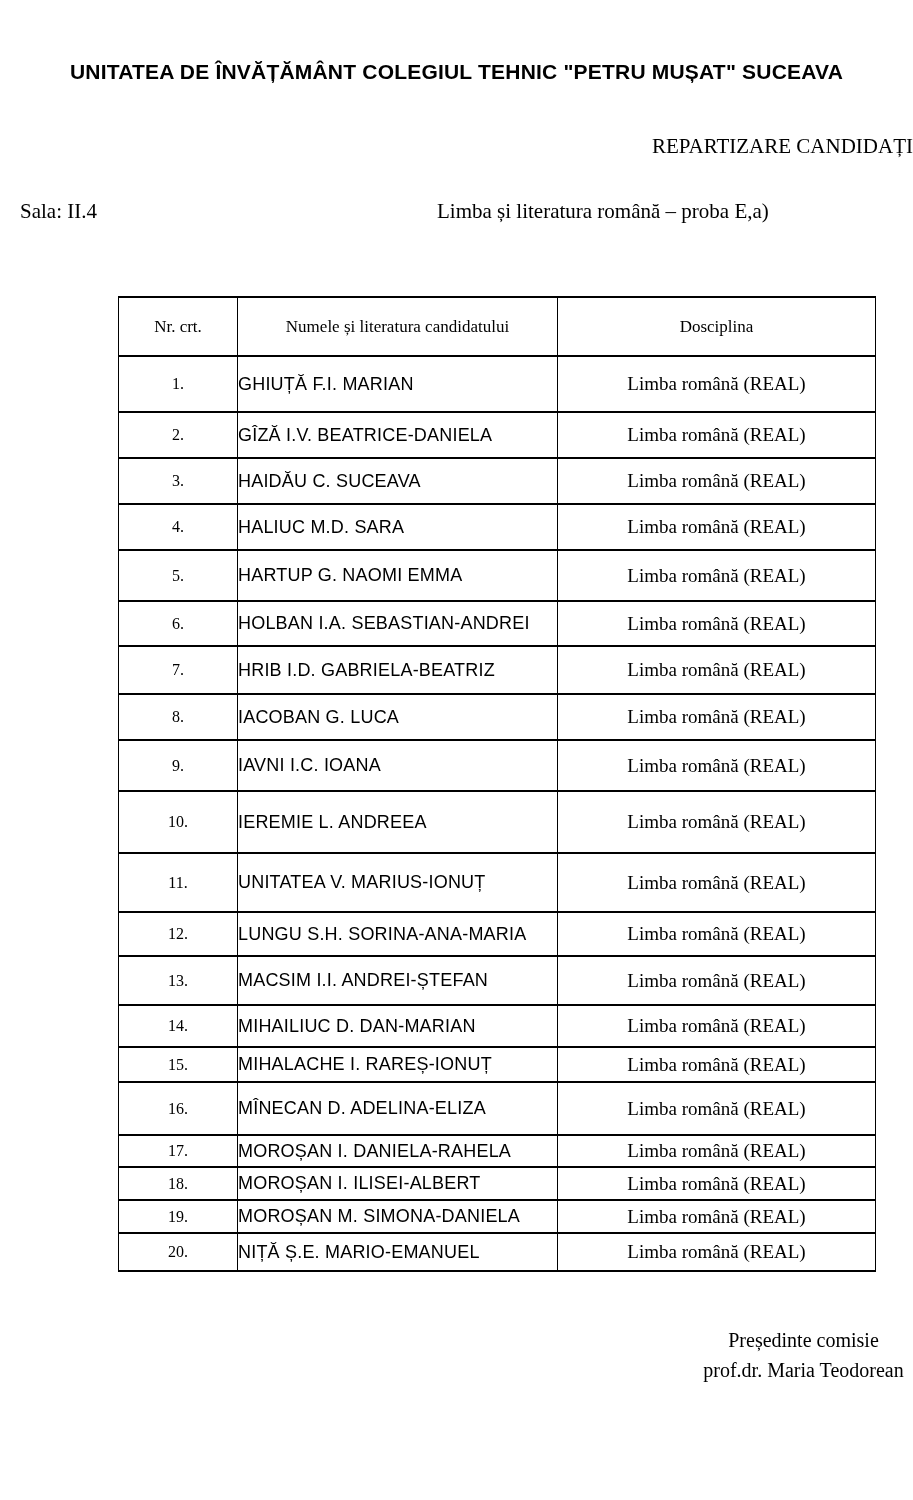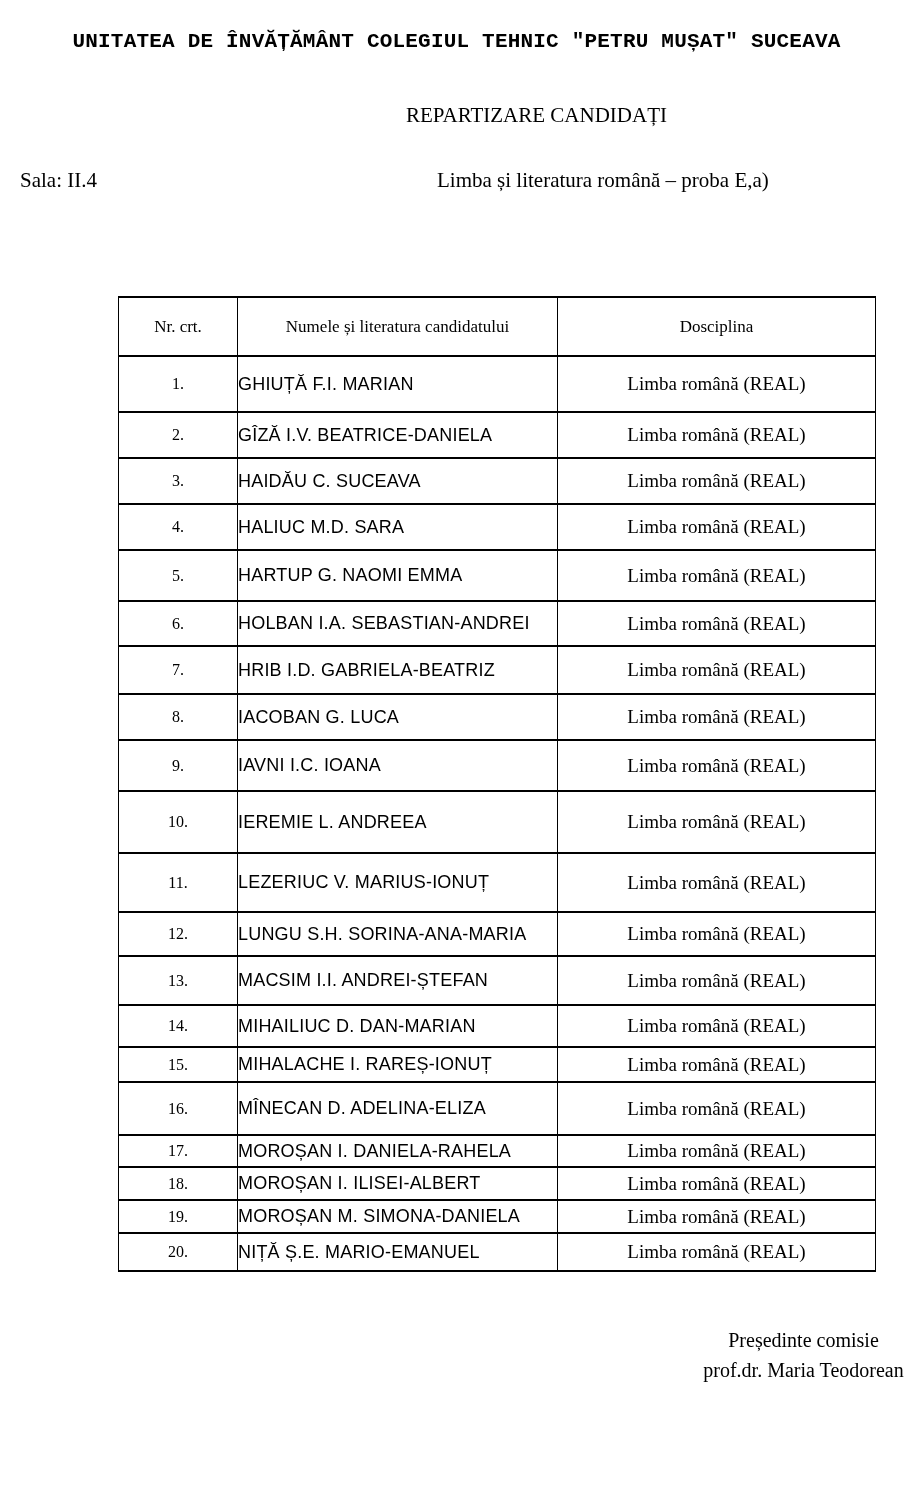--- a/index.html
+++ b/index.html
@@ -10,32 +10,32 @@
   body {
     width: 913px;
     height: 1500px;
     position: relative;
     color: #000000;
     font-family: "Liberation Serif", serif;
     -webkit-font-smoothing: antialiased;
   }
   .doc-title {
     margin: 0;
-    padding-top: 30px;
-    text-align: center;
-    font-family: Liberation Mono, monospace;
+    padding-top: 60px;
+    text-align: center;
+    font-family: Liberation Sans, sans-serif;
     font-weight: bold;
     font-size: 21px;
     letter-spacing: 0.2px;
   }
   .doc-subtitle {
     margin: 0;
     margin-top: 50px;
     padding-left: 160px;
-    text-align: center;
+    text-align: right;
     font-family: "Liberation Serif", serif;
     font-weight: normal;
     font-size: 21px;
   }
   .meta-row {
     position: relative;
     margin-top: 40px;
     height: 28px;
     font-size: 21px;
   }
@@ -177,21 +177,21 @@
       <td class="name-cell">IAVNI I.C. IOANA</td>
       <td class="disc-cell">Limba română (REAL)</td>
     </tr>
     <tr style="height:62px">
       <td class="nr-cell">10.</td>
       <td class="name-cell">IEREMIE L. ANDREEA</td>
       <td class="disc-cell">Limba română (REAL)</td>
     </tr>
     <tr style="height:59px">
       <td class="nr-cell">11.</td>
-      <td class="name-cell">LEZERIUC V. MARIUS-IONUȚ</td>
+      <td class="name-cell">UNITATEA V. MARIUS-IONUȚ</td>
       <td class="disc-cell">Limba română (REAL)</td>
     </tr>
     <tr style="height:44px">
       <td class="nr-cell">12.</td>
       <td class="name-cell">LUNGU S.H. SORINA-ANA-MARIA</td>
       <td class="disc-cell">Limba română (REAL)</td>
     </tr>
     <tr style="height:49px">
       <td class="nr-cell">13.</td>
       <td class="name-cell">MACSIM I.I. ANDREI-ȘTEFAN</td>

